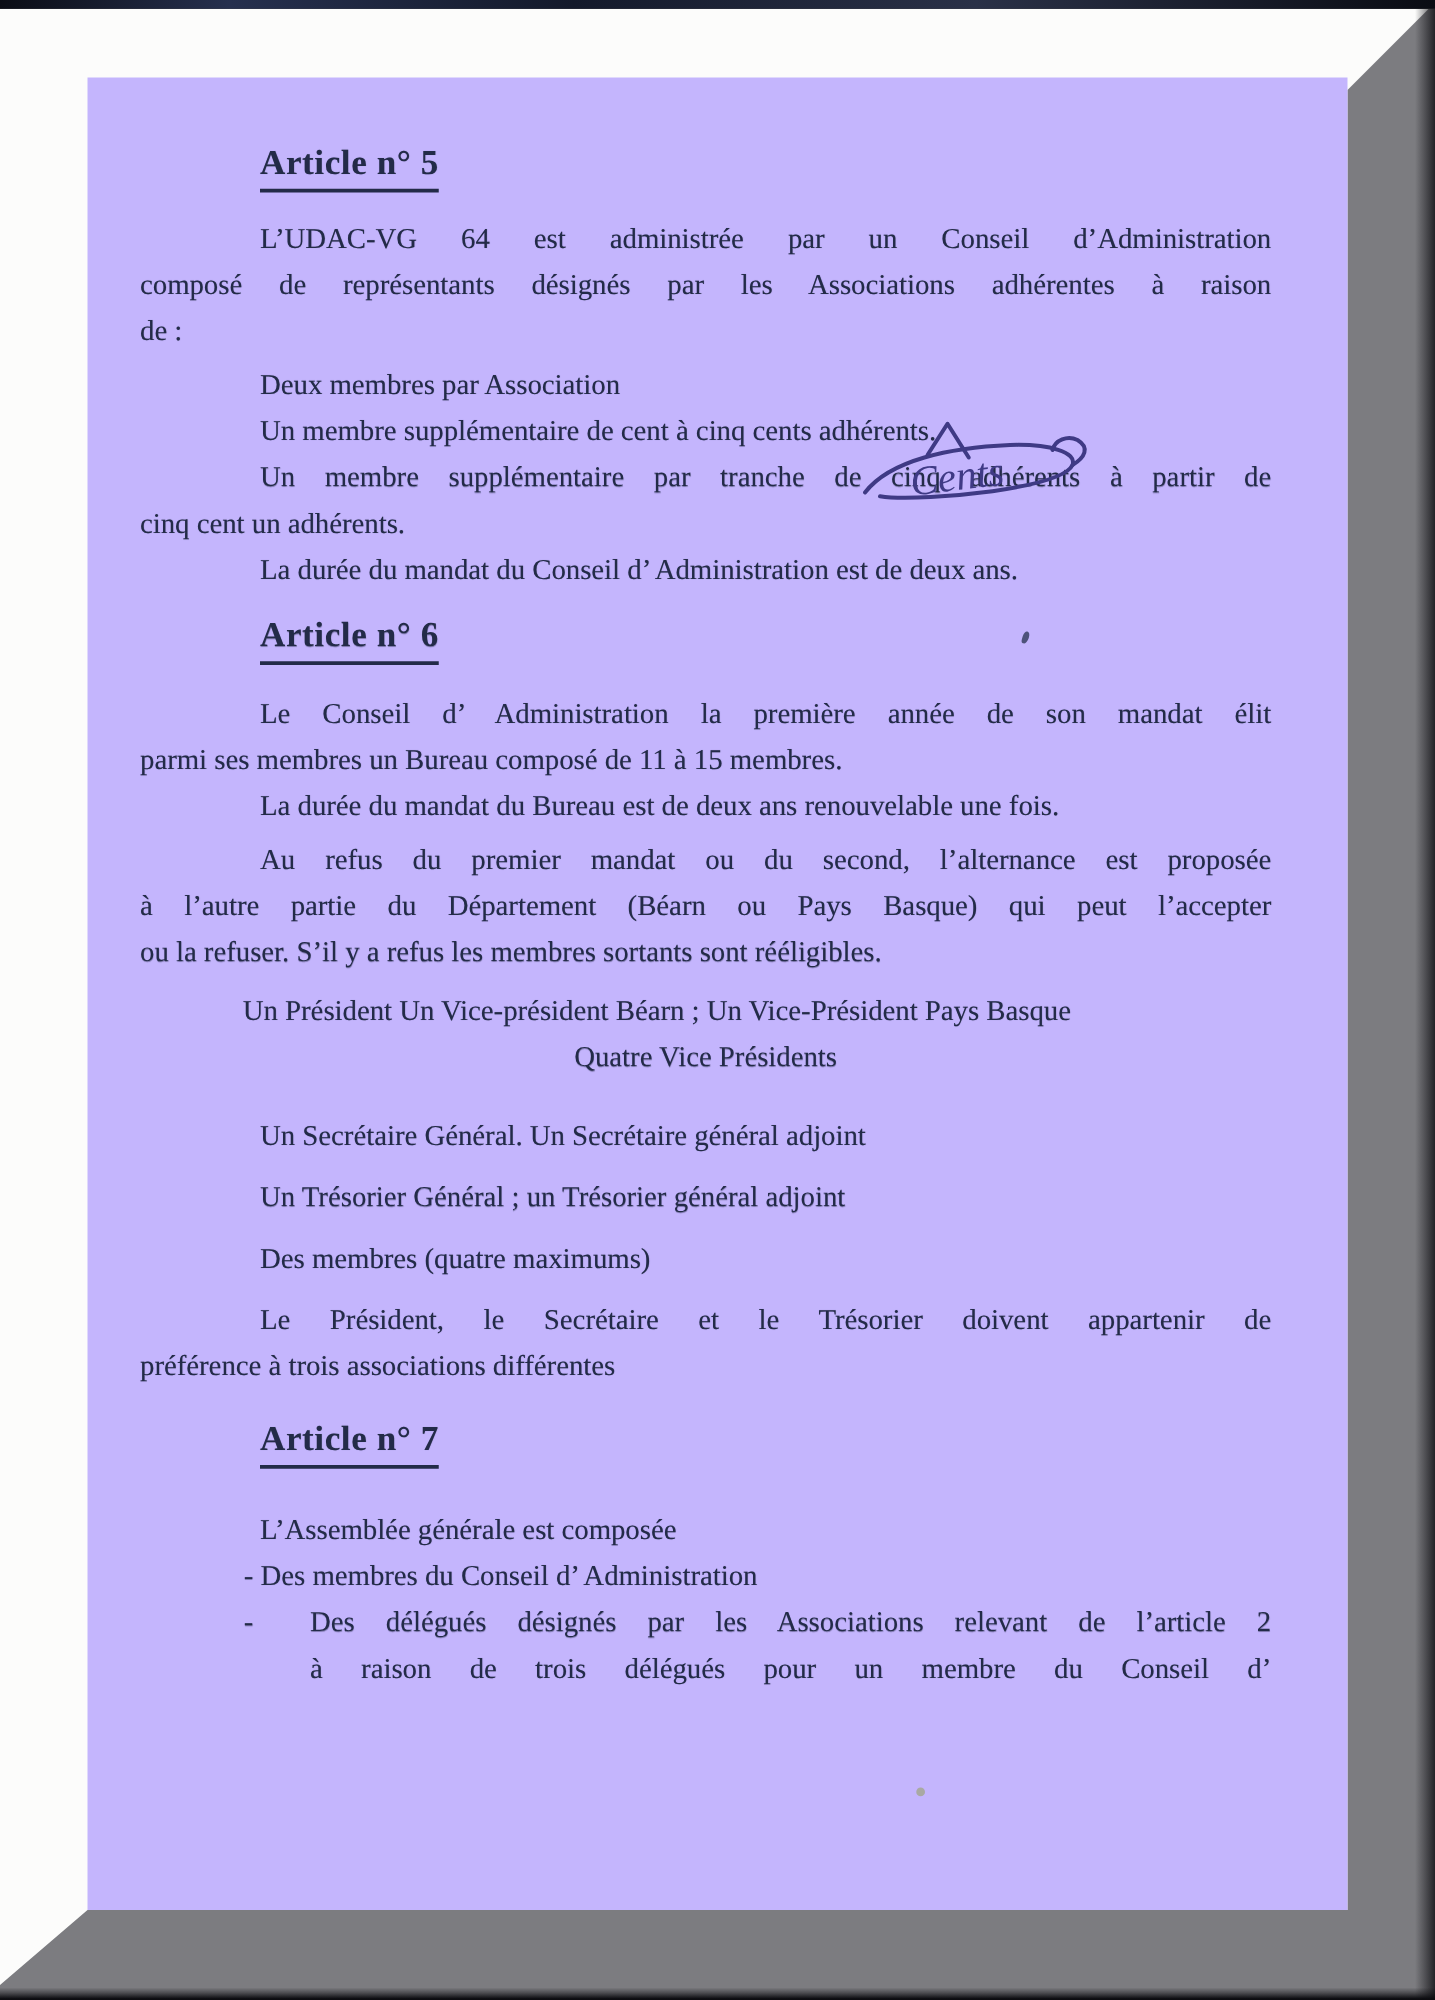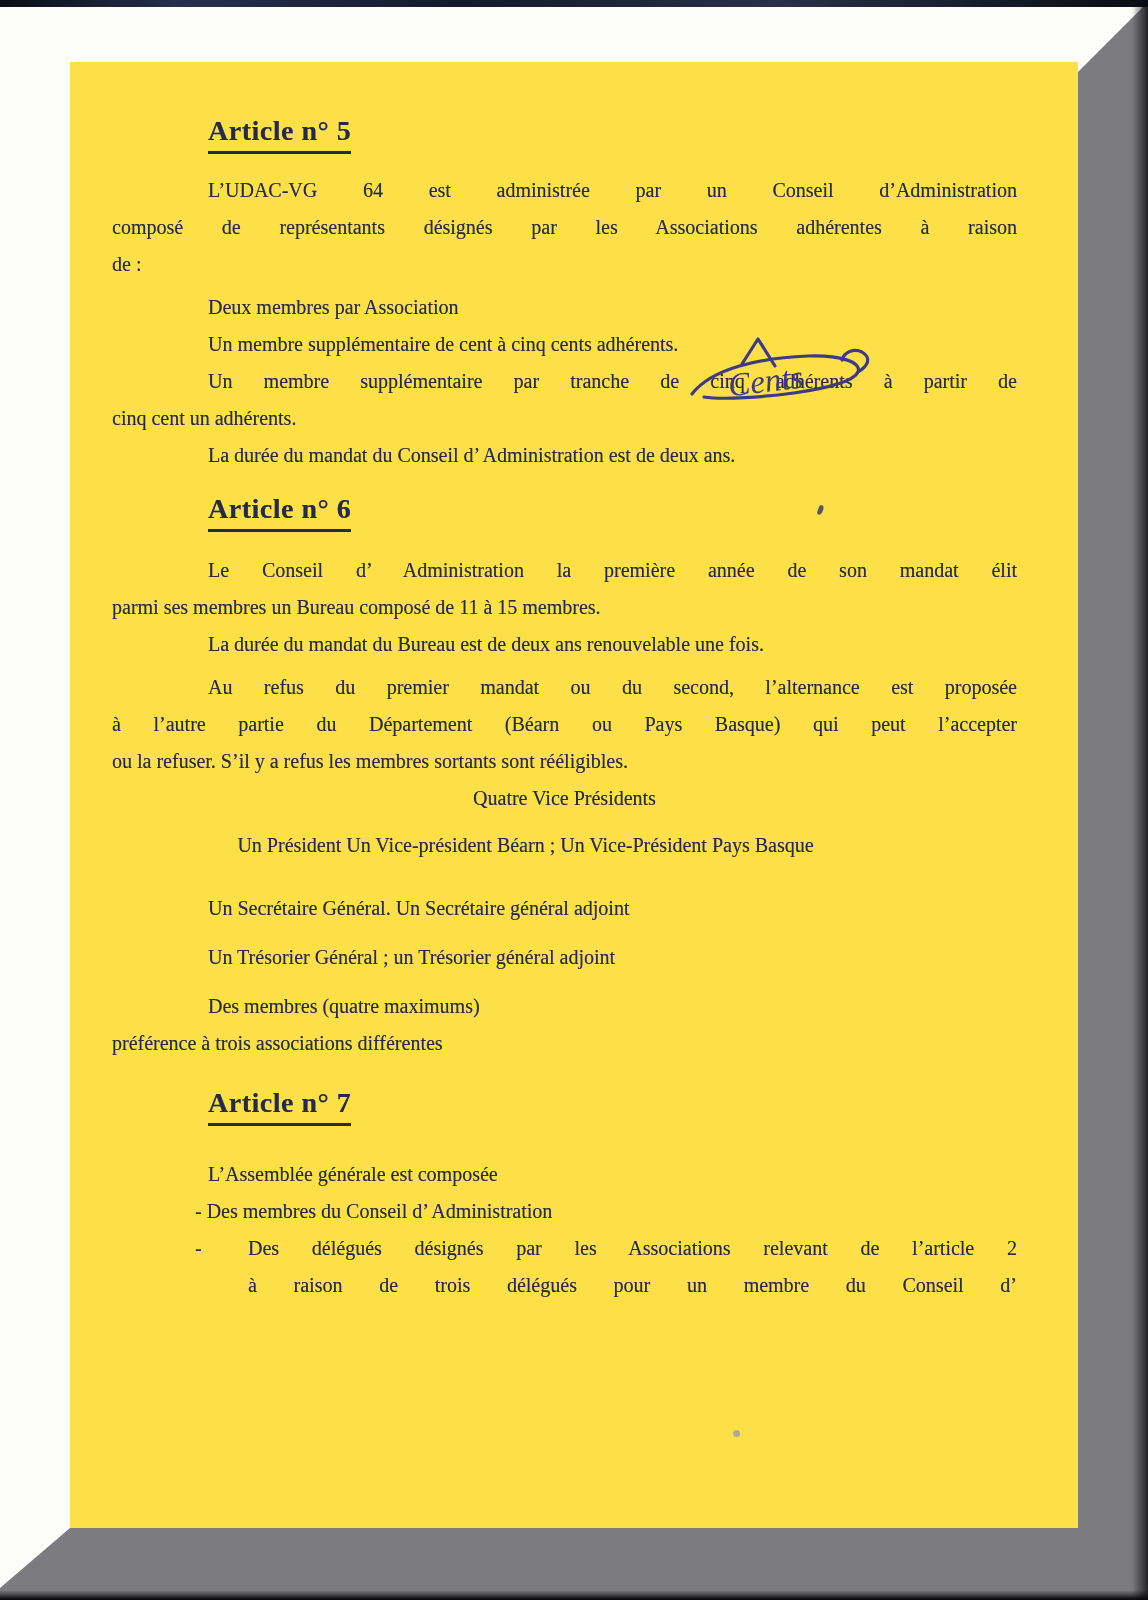--- a/index.html
+++ b/index.html
@@ -24,33 +24,33 @@
     background: #7c7c80;
     clip-path: polygon(1143px 7px, 1078px 72px, 1078px 1528px, 70px 1528px,
                        0px 1588px, 0px 1600px, 1148px 1600px, 1148px 7px);
     z-index: 2;
   }
   
   .page {
     position: absolute;
     left: 70px; top: 62px;
     width: 1008px; height: 1466px;
-    background: #fde047;
+    background: #c4b5fd;
     z-index: 3;
   }
   .content {
     position: relative;
     padding: 50px 0 0 42px;
     width: 905px;
   }
   .line {
     position: relative;
     box-sizing: border-box;
     width: 905px;
-    font-size: 20px;
+    font-size: 23px;
     line-height: 37px;
     color: #232b48;
     text-shadow: 0.2px 0.2px 0.6px rgba(35, 43, 72, 0.45);
   }
   .jl   { text-align: justify; text-align-last: justify; }
   .ind1 { padding-left: 96px; }
   .ind2 { padding-left: 83px; font-family: Liberation Serif, serif; }
   .hang { padding-left: 136px; }
   .center { text-align: center; }
   .shift-l { padding-right: 78px; }
@@ -144,27 +144,28 @@
 
     <div class="line jl ind1">Le Conseil d’ Administration la première année de son mandat élit</div>
     <div class="line">parmi ses membres un Bureau composé de 11 à 15 membres.</div>
     <div class="line ind1">La durée du mandat du Bureau est de deux ans renouvelable une fois.</div>
 
     <div class="line jl ind1 mt6">Au refus du premier mandat ou du second, l’alternance est proposée</div>
     <div class="line jl">à l’autre partie du Département (Béarn ou Pays Basque) qui peut l’accepter</div>
     <div class="line">ou la refuser. S’il y a refus les membres sortants sont rééligibles.</div>
 
 
+    <div class="line center shift-l mt10">Un Président Un Vice-président Béarn ; Un Vice-Président Pays Basque</div>
     <div class="line center">Quatre Vice Présidents</div>
-    <div class="line center shift-l mt10">Un Président Un Vice-président Béarn ; Un Vice-Président Pays Basque</div>
 
     <div class="line ind1 mt26">Un Secrétaire Général. Un Secrétaire général adjoint</div>
     <div class="line ind1 mt28">Un Trésorier Général ; un Trésorier général adjoint</div>
     <div class="line ind1 mt28">Des membres (quatre maximums)</div>
 
+    <div class="line jl ind1 mt28">Le Président, le Secrétaire et le Trésorier doivent appartenir de</div>
     <div class="line">préférence à trois associations différentes</div>
 
     <div class="line heading mt22 mb16"><span class="hu">Article n° 7</span></div>
 
     <div class="line ind1">L’Assemblée générale est composée</div>
     <div class="line ind2">- Des membres du Conseil d’ Administration</div>
 
     <div class="line jl hang">
       <span class="bullet">-</span>
       <span>Des délégués désignés par les Associations relevant de l’article 2</span>

